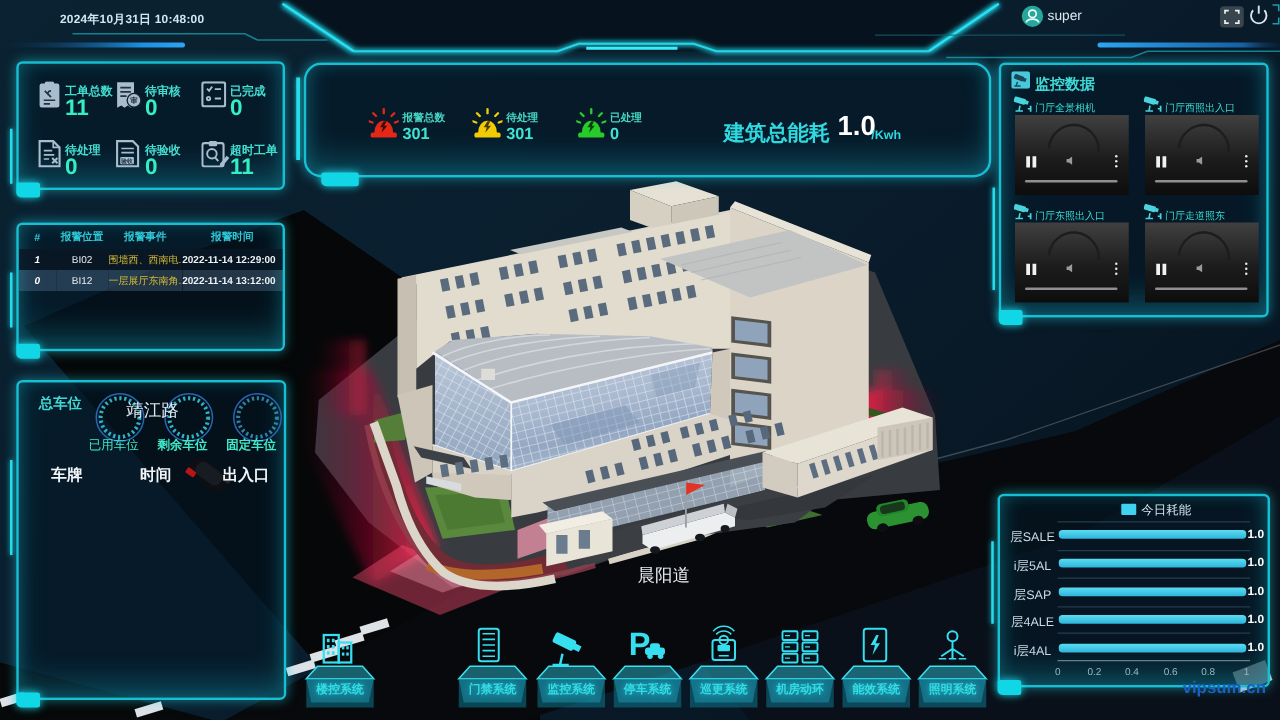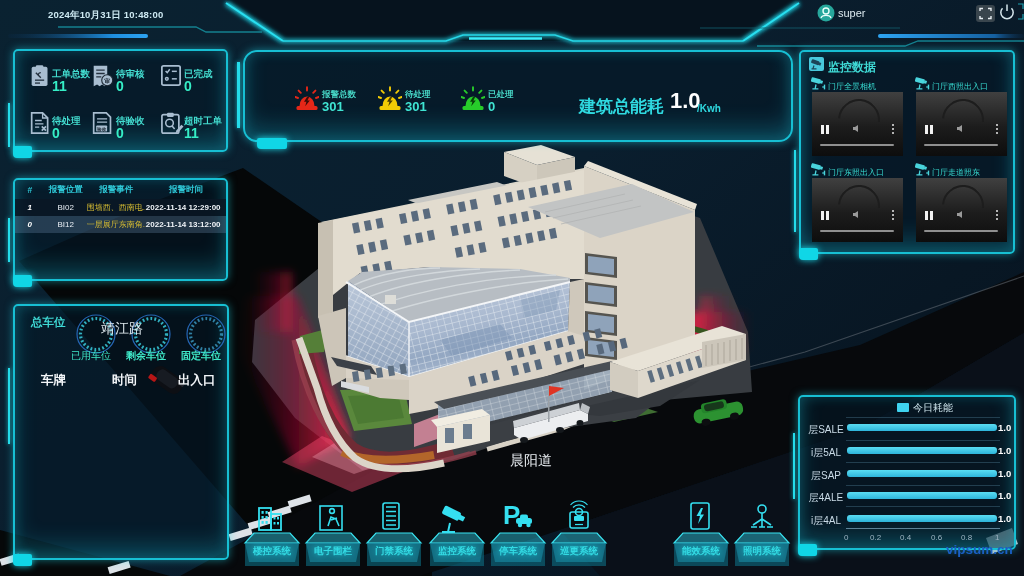--- a/index.html
+++ b/index.html
@@ -11,21 +11,21 @@
 .pnl:after{content:"";position:absolute;left:-2px;bottom:-8px;width:19px;height:12px;background:#10d6e6;
  border-radius:2px 2px 2px 4px;box-shadow:0 0 7px rgba(30,230,245,.9);}
 .pnl:before{content:"";position:absolute;left:-7px;width:2px;background:#24dcea;box-shadow:0 0 4px rgba(30,230,245,.8);}
 .tt{color:#3fd9d5;font-weight:bold;}
 .abs{position:absolute;}
 
 #p1{left:13px;top:49px;width:211px;height:99px;}
 #p1:before{top:52px;height:44px;}
 .wo{position:absolute;width:70px;}
 .wo .lb{font-size:9.5px;color:#43ddd0;font-weight:bold;line-height:11px;white-space:nowrap;}
-.wo .vl{font-size:14px;color:#35eec6;font-weight:bold;line-height:14px;}
+.wo .vl{font-size:18px;color:#35eec6;font-weight:bold;line-height:14px;}
 
 #p2{left:13px;top:178px;width:211px;height:99px;}
 #p2:before{top:38px;height:44px;}
 #p2 table{width:100%;border-collapse:collapse;font-size:8px;table-layout:fixed;}
 #p2 th{color:#2ec7d6;font-weight:bold;font-size:8.5px;padding:4px 0 3px;}
 #p2 td{padding:3px 0;white-space:nowrap;overflow:hidden;}
 .r1{background:rgba(10,22,36,.8);}
 .r2{background:rgba(120,150,185,.28);}
 .idx{color:#fff;font-style:italic;font-weight:bold;text-align:center;}
 .loc{color:#e8eef4;text-align:center;}
@@ -719,35 +719,20 @@
             <rect x="6.5" y="17" width="2.2" height="2.8"></rect>
             <rect x="14.5" y="13" width="2" height="2.5"></rect>
             <rect x="18" y="13" width="2" height="2.5"></rect>
             <rect x="14.5" y="18" width="2" height="2.5"></rect>
             <rect x="18" y="18" width="2" height="2.5"></rect>
           </g>
         </g>
       </svg>
       <div class="lb">楼控系统</div>
     </div>
-<div class="sys" style="left:302px">
-      <svg width="62" height="72" viewBox="0 0 62 72">
-        <g>
-          <polygon points="13,33 49,33 58,43 4,43" fill="rgba(48,205,228,.45)" stroke="#39e2ef" stroke-width="1.2"></polygon>
-          <polygon points="4,43 58,43 58,66 4,66" fill="rgba(14,110,132,.6)"></polygon>
-          <polygon points="4,43 58,43 54,62 8,62" fill="rgba(36,175,205,.4)"></polygon>
-        </g>
-        <g transform="translate(18,4)" stroke="#35dff0" stroke-width="1.6" fill="none">
-          <rect x="0" y="2" width="22" height="24"></rect>
-          <circle cx="12" cy="7" r="2.4"></circle>
-          <path d="M8,22 l3,-9 5,2 3,7 M11,16 l6,-2"></path>
-        </g>
-      </svg>
-      <div class="lb">电子围栏</div>
-    </div>
 <div class="sys" style="left:363px">
       <svg width="62" height="72" viewBox="0 0 62 72">
         <g>
           <polygon points="13,33 49,33 58,43 4,43" fill="rgba(48,205,228,.45)" stroke="#39e2ef" stroke-width="1.2"></polygon>
           <polygon points="4,43 58,43 58,66 4,66" fill="rgba(14,110,132,.6)"></polygon>
           <polygon points="4,43 58,43 54,62 8,62" fill="rgba(36,175,205,.4)"></polygon>
         </g>
         <g transform="translate(20,3)" stroke="#35dff0" stroke-width="1.6" fill="none">
           <rect x="0" y="0" width="16" height="26" rx="2"></rect>
           <path d="M3,4 h10 M3,8.5 h10 M3,13 h10 M3,17.5 h10 M3,22 h10" stroke-width="1.3"></path>
@@ -802,20 +787,39 @@
           <rect x="3" y="10" width="18" height="16" rx="2"></rect>
           <circle cx="12" cy="10" r="3.5"></circle>
           <path d="M6,5.5 a8,8 0 0 1 12,0" stroke-width="1.3"></path>
           <path d="M3.5,3 a11,11 0 0 1 17,0" stroke-width="1.1"></path>
           <rect x="7" y="14" width="10" height="5" rx="1" fill="#35dff0" stroke="none"></rect>
           <path d="M8,22.5 h8" stroke-width="1.2"></path>
         </g>
       </svg>
       <div class="lb">巡更系统</div>
     </div>
+<div class="sys" style="left:609px">
+      <svg width="62" height="72" viewBox="0 0 62 72">
+        <g>
+          <polygon points="13,33 49,33 58,43 4,43" fill="rgba(48,205,228,.45)" stroke="#39e2ef" stroke-width="1.2"></polygon>
+          <polygon points="4,43 58,43 58,66 4,66" fill="rgba(14,110,132,.6)"></polygon>
+          <polygon points="4,43 58,43 54,62 8,62" fill="rgba(36,175,205,.4)"></polygon>
+        </g>
+        <g transform="translate(17,3)" stroke="#35dff0" stroke-width="1.5" fill="none">
+          <rect x="0" y="2" width="12" height="7" rx="1"></rect>
+          <rect x="0" y="11" width="12" height="7" rx="1"></rect>
+          <rect x="0" y="20" width="12" height="7" rx="1"></rect>
+          <rect x="16" y="2" width="12" height="7" rx="1"></rect>
+          <rect x="16" y="11" width="12" height="7" rx="1"></rect>
+          <rect x="16" y="20" width="12" height="7" rx="1"></rect>
+          <path d="M2,5.5 h4 M2,14.5 h4 M2,23.5 h4 M18,5.5 h4 M18,14.5 h4 M18,23.5 h4" stroke-width="1.1"></path>
+        </g>
+      </svg>
+      <div class="lb">机房动环</div>
+    </div>
 <div class="sys" style="left:670px">
       <svg width="62" height="72" viewBox="0 0 62 72">
         <g>
           <polygon points="13,33 49,33 58,43 4,43" fill="rgba(48,205,228,.45)" stroke="#39e2ef" stroke-width="1.2"></polygon>
           <polygon points="4,43 58,43 58,66 4,66" fill="rgba(14,110,132,.6)"></polygon>
           <polygon points="4,43 58,43 54,62 8,62" fill="rgba(36,175,205,.4)"></polygon>
         </g>
         <g transform="translate(21,3)" stroke="#35dff0" stroke-width="1.6" fill="none">
           <rect x="0" y="0" width="18" height="26" rx="2"></rect>
           <path d="M10,5 l-4.5,8 h3.5 l-2,8 6,-9.5 h-3.5 l2.5,-6.5z" fill="#35dff0" stroke="none"></path>

